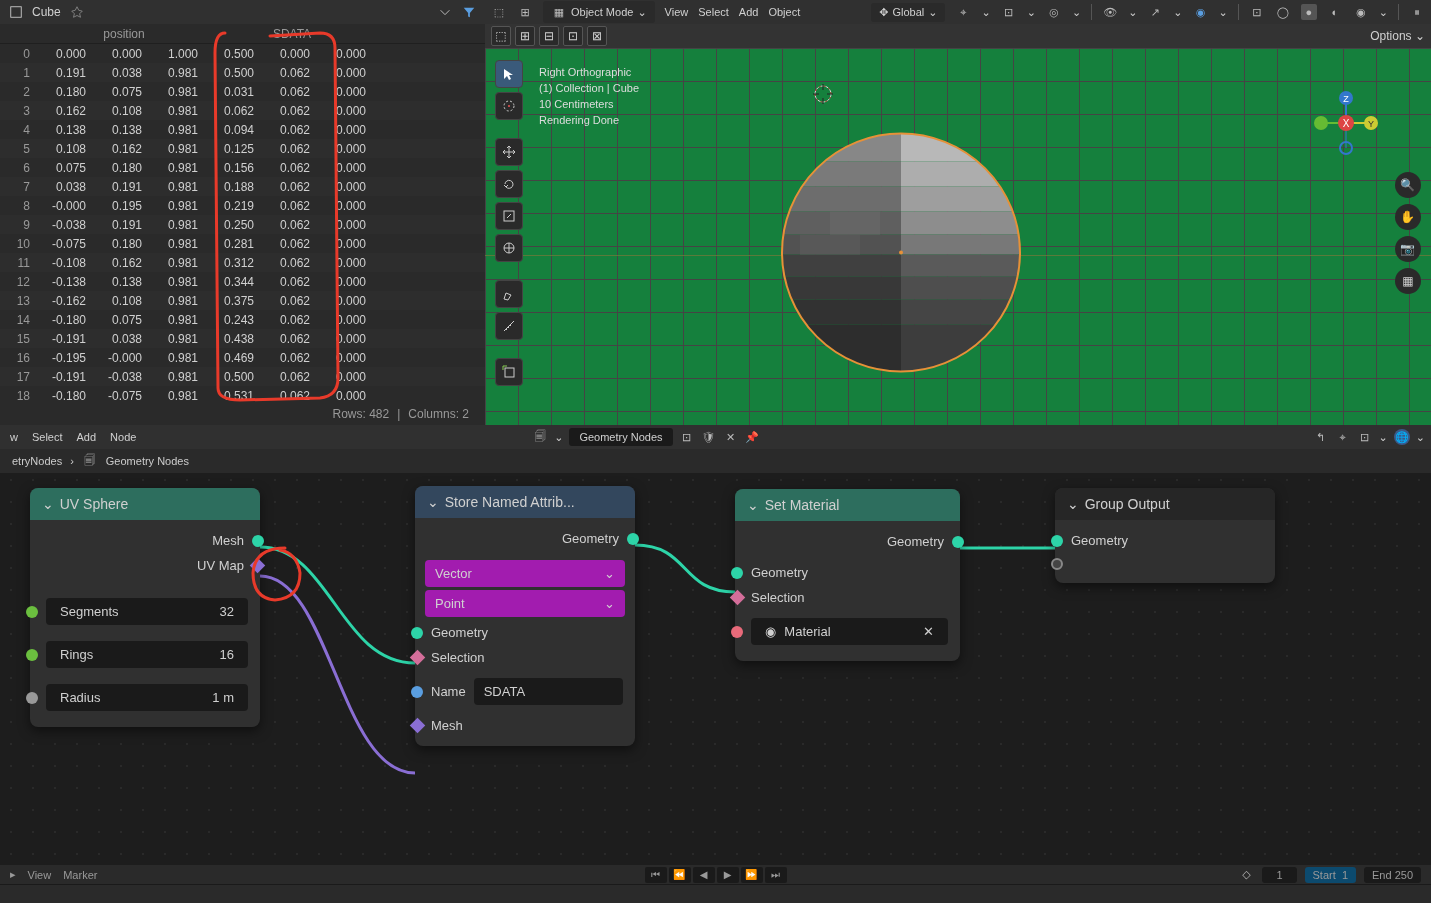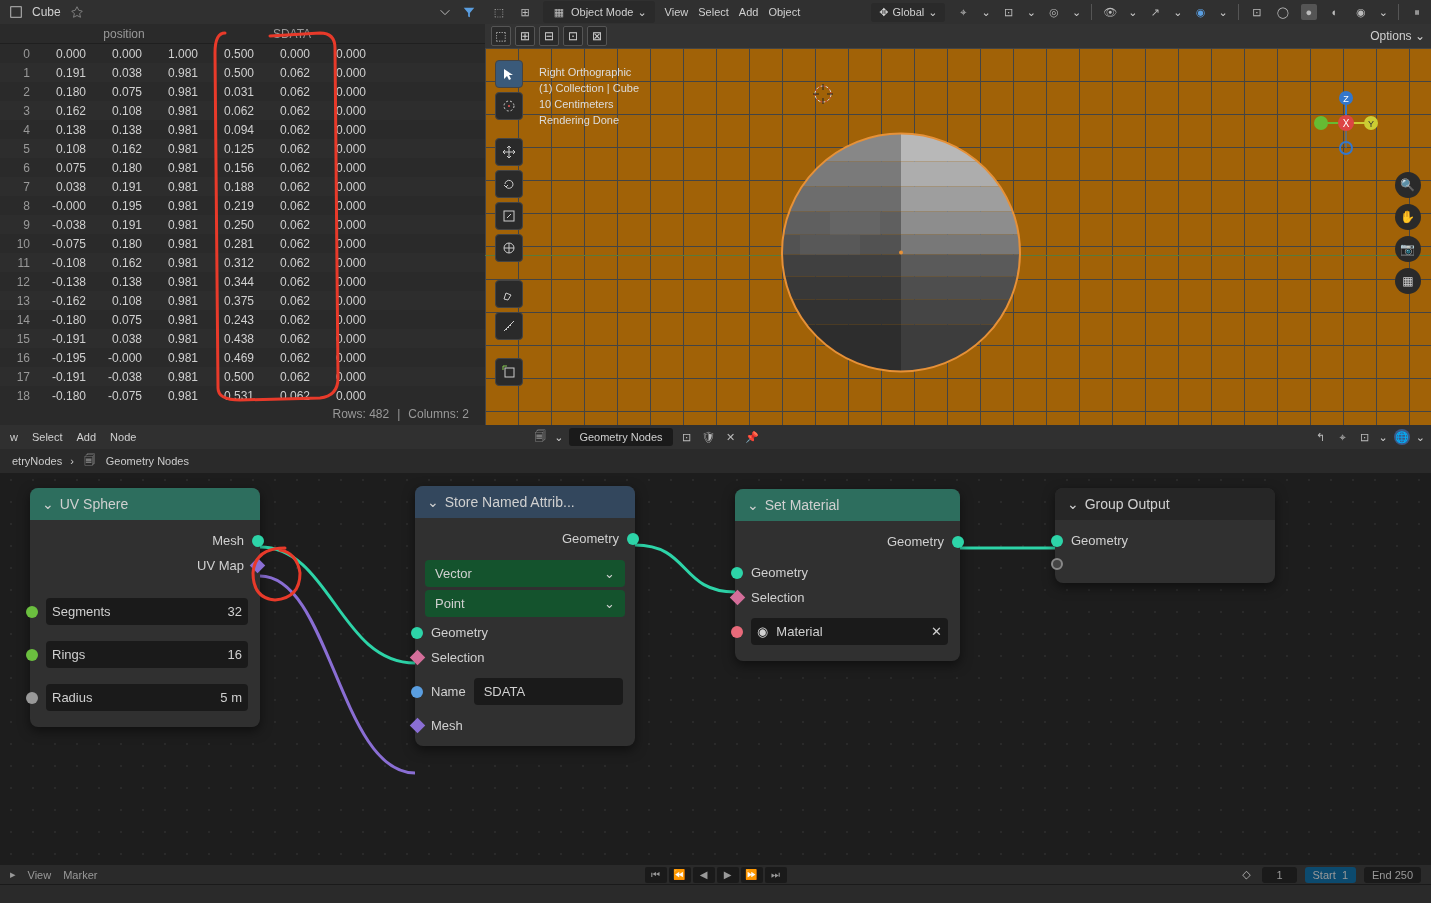--- a/index.html
+++ b/index.html
@@ -37,21 +37,21 @@
   
   .ann{position:absolute;pointer-events:none;}
   
   
   .viewport{position:absolute;left:485px;top:0;right:0;height:425px;background:#393939;}
   .vp-header{height:24px;background:#303030;display:flex;align-items:center;gap:10px;padding:0 6px;font-size:11px;}
   .vp-header .drop{background:#2a2a2a;padding:3px 8px;border-radius:3px;display:flex;align-items:center;gap:4px;}
   .vp-header .sep{width:1px;height:16px;background:#555;}
   .vp-subheader{height:24px;background:#333;display:flex;align-items:center;gap:4px;padding:2px 6px;}
   .tool-btn{width:20px;height:20px;border:1px solid #555;border-radius:2px;display:flex;align-items:center;justify-content:center;background:#2a2a2a;}
-  .vp-canvas{position:absolute;left:0;top:48px;right:0;bottom:0;background:#a16207;overflow:hidden;}
+  .vp-canvas{position:absolute;left:0;top:48px;right:0;bottom:0;background:#15803d;overflow:hidden;}
   .grid-lines{position:absolute;inset:0;background-image:
     linear-gradient(#444 1px,transparent 1px),
     linear-gradient(90deg,#444 1px,transparent 1px);
     background-size:33px 33px;}
   .axis-x{position:absolute;left:0;right:0;top:207px;height:1px;background:#5a7a3a;}
   .sphere-container{position:absolute;left:295px;top:30px;width:243px;height:350px;}
   .vp-toolbar-left{position:absolute;left:10px;top:12px;display:flex;flex-direction:column;gap:4px;}
   .vp-tool{width:28px;height:28px;background:#2a2a2a;border-radius:4px;display:flex;align-items:center;justify-content:center;border:1px solid #444;}
   .vp-tool.sel{background:#3a5a7a;}
   .vp-toolbar-left .gap{height:10px;}
@@ -78,22 +78,22 @@
   .dot{width:12px;height:12px;border-radius:6px;flex:0 0 auto;}
   .diamond{width:11px;height:11px;transform:rotate(45deg);flex:0 0 auto;}
   .dot.geo{background:#2dd4a8;}
   .dot.green{background:#6bbf3f;}
   .dot.grey{background:#999;}
   .dot.blue{background:#5a9ee0;}
   .dot.pink{background:#e86a7a;}
   .dot.hollow{background:#444;border:2px solid #888;box-sizing:border-box;}
   .diamond.purple{background:#8a6ed4;}
   .diamond.pink{background:#d46e9a;}
-  .node .field{background:#1a1a1a;padding:6px 6px;border-radius:4px;display:flex;justify-content:space-between;align-items:center;margin:3px 0;}
-  .node .drop-f{background:#14532d;padding:6px 10px;border-radius:4px;display:flex;justify-content:space-between;margin:3px 0;}
+  .node .field{background:#1a1a1a;padding:6px 14px;border-radius:4px;display:flex;justify-content:space-between;align-items:center;margin:3px 0;}
+  .node .drop-f{background:#a21caf;padding:6px 10px;border-radius:4px;display:flex;justify-content:space-between;margin:3px 0;}
   .node .text-f{background:#1a1a1a;padding:6px 10px;border-radius:4px;margin:3px 0;flex:1;}
   
   .wire{position:absolute;pointer-events:none;overflow:visible;}
   .wire path{fill:none;stroke-width:3;}
   
   
   .bottom{position:absolute;left:0;right:0;bottom:0;height:38px;background:#2a2a2a;}
   .bottom .row1{height:20px;display:flex;align-items:center;padding:0 10px;gap:12px;font-size:11px;color:var(--text-dim);border-bottom:1px solid #1a1a1a;}
   .bottom .row1 .right{position:absolute;right:10px;display:flex;align-items:center;gap:8px;}
   .playback{position:absolute;left:50%;transform:translateX(-50%);display:flex;gap:2px;}
@@ -564,21 +564,21 @@
             <div class="dot green" style="margin-left:-16px;"></div>
             <div class="field" style="flex:1;">
               <span>Rings</span>
               <span>16</span>
             </div>
           </div>
         <div class="sock">
             <div class="dot grey" style="margin-left:-16px;"></div>
             <div class="field" style="flex:1;">
               <span>Radius</span>
-              <span>5 m</span>
+              <span>1 m</span>
             </div>
           </div>
       </div>
     </div>
 
     <svg class="ann" style="left:245px;top:65px;width:70px;height:80px;">
       <path class="annotation-stroke" d="M 40 10 Q 10 10 8 35 Q 8 60 30 62 Q 55 60 55 35 Q 52 15 35 12"></path>
     </svg>
 
     <div class="node blue" style="left:415px;top:13px;width:220px;">

